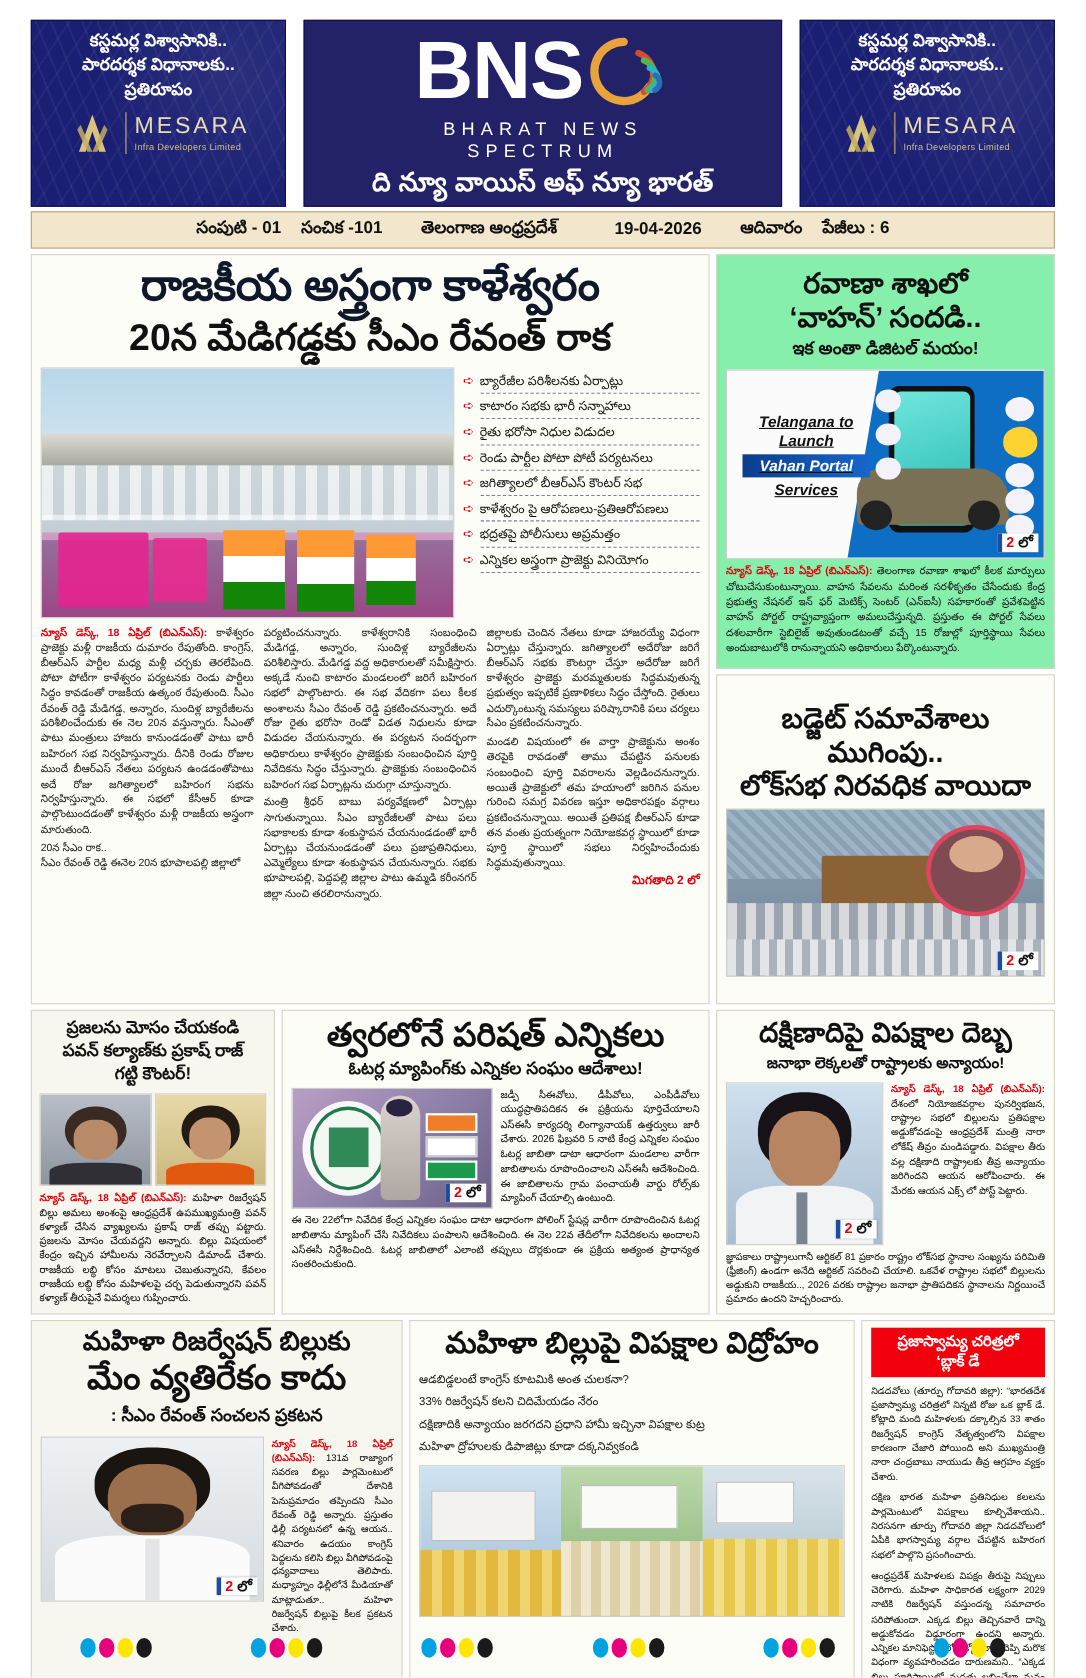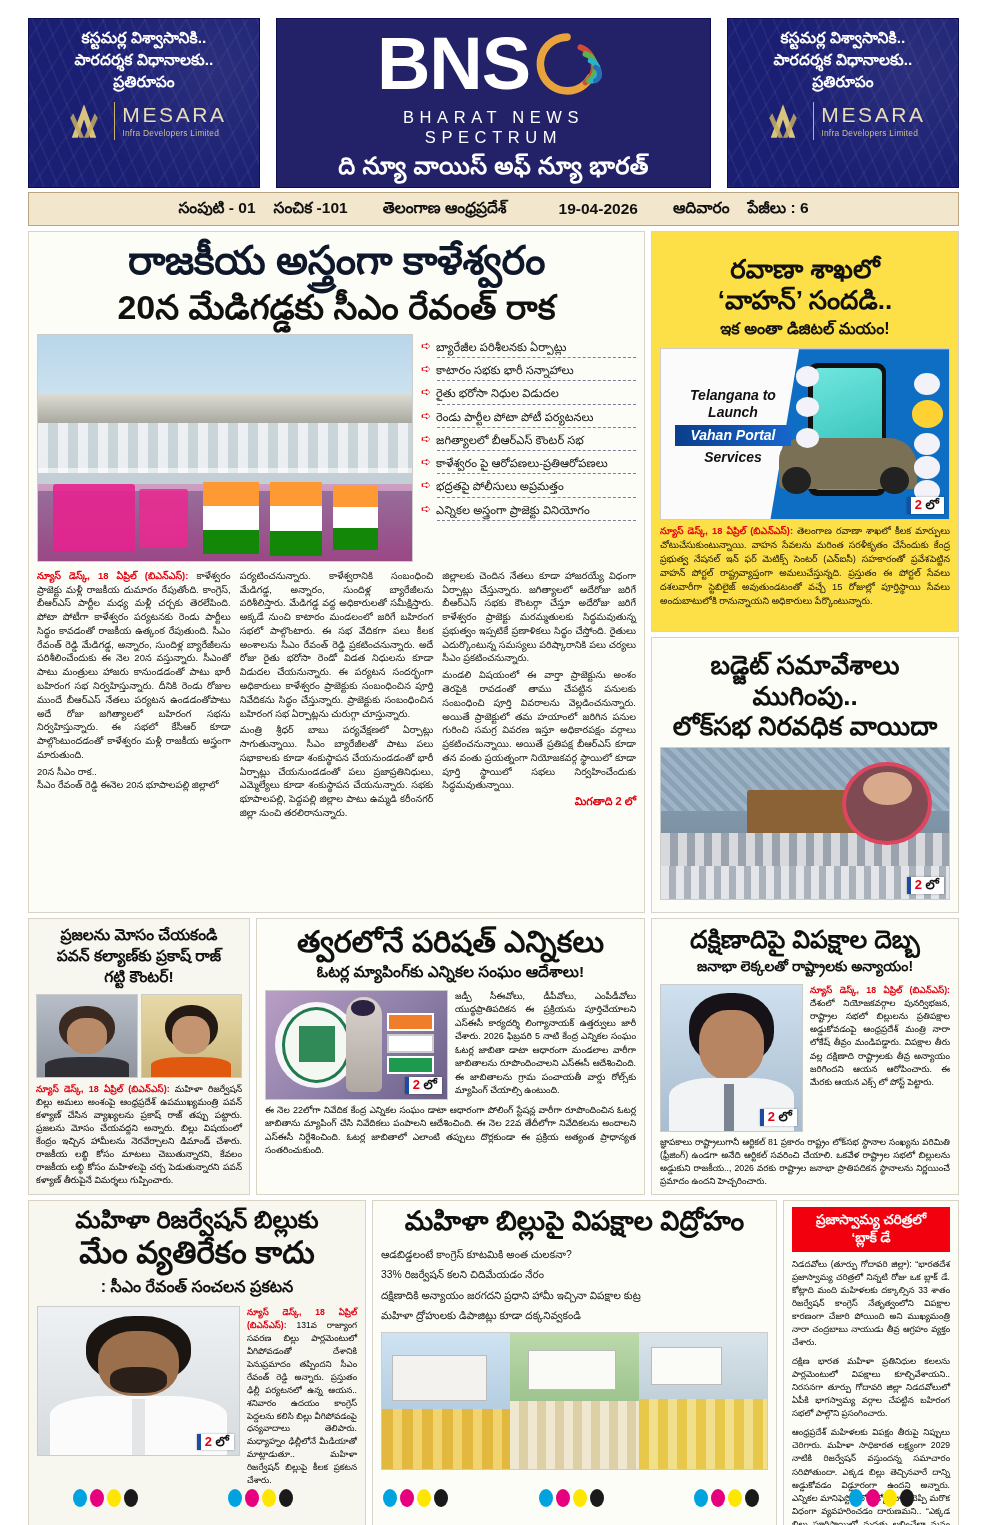--- a/index.html
+++ b/index.html
@@ -68,27 +68,27 @@
   .bullet { display:flex; align-items:flex-start; gap:5px; font-size:11.4px; color:#111; line-height:1.25; }
   .bullet .arw { color:#e3000f; font-size:12px; line-height:1.1; }
   .b-sep { border-bottom:1px dashed #7d7d9c; margin:3px 0 5px 16px; }
 
   .lead-cols { display:flex; gap:9px; margin-top:7px; font-size:9.5px; color:#111; line-height:1.45; text-align:justify; }
   .lead-col { flex:1; }
   .dateline { color:#e3000f; font-weight:700; }
   .contin { color:#e3000f; font-weight:700; text-align:right; font-size:11px; margin-top:2px; }
 
   
-  .rbox { border:1px solid #d8d3c4; background:#fde047; padding:22px 8px; }
+  .rbox { border:1px solid #d8d3c4; background:#86efac; padding:10px 8px; }
   .rh1 { font-size:26px; font-weight:700; text-align:center; line-height:1.18; color:#111; }
   .rh2 { font-size:16px; font-weight:700; text-align:center; color:#111; margin-top:5px; }
   .vahan-img { margin-top:6px; height:172px; border:1px solid #ccc; position:relative; overflow:hidden; background:#fff; }
   .rtext { font-size:9.3px; line-height:1.5; text-align:justify; margin-top:5px; color:#111;}
 
-  .rbox2 { border:1px solid #d8d3c4; background:#fdfdf7; padding:12px 8px; margin-top:5px;}
+  .rbox2 { border:1px solid #d8d3c4; background:#fdfdf7; padding:24px 8px; margin-top:5px;}
   .budget-img { margin-top:5px; height:153px; border:1px solid #ccc; position:relative; overflow:hidden; }
 
   
   .mid-wrap { display:flex; gap:6px; margin-top:5px; }
   .m1 { width:222px; border:1px solid #d8d3c4; background:#f7f6ef; padding:6px 7px; }
   .m2 { width:389px; border:1px solid #d8d3c4; background:#fdfdf7; padding:6px 8px; }
   .m3 { flex:1; border:1px solid #d8d3c4; background:#fdfdf7; padding:6px 8px; }
 
   .m1h { font-size:15.5px; font-weight:700; text-align:center; line-height:1.35; color:#111;}
   .m1imgs { display:flex; gap:3px; margin-top:6px; height:84px; }
@@ -322,21 +322,21 @@
 
           <div style="position:absolute;right:3%;top:14%;width:9%;height:13%;border-radius:50%;background:#f2f2f8;"></div>
           <div style="position:absolute;right:2%;top:30%;width:11%;height:16%;border-radius:50%;background:#ffd233;"></div>
           <div style="position:absolute;right:3%;top:49%;width:9%;height:13%;border-radius:50%;background:#f2f2f8;"></div>
           <div style="position:absolute;right:3%;top:63%;width:9%;height:13%;border-radius:50%;background:#f2f2f8;"></div>
           <div style="position:absolute;right:3%;top:77%;width:9%;height:13%;border-radius:50%;background:#f2f2f8;"></div>
           <div style="position:absolute;left:47%;top:10%;width:8%;height:12%;border-radius:50%;background:#f2f2f8;"></div>
           <div style="position:absolute;left:47%;top:28%;width:8%;height:12%;border-radius:50%;background:#f2f2f8;"></div>
           <div style="position:absolute;left:47%;top:46%;width:8%;height:12%;border-radius:50%;background:#f2f2f8;"></div>
 
-          <div style="position:absolute;left:5%;top:22%;width:40%;text-align:center;font-style:italic;font-weight:700;font-size:14px;color:#111;line-height:1.25;">
+          <div style="position:absolute;left:5%;top:22%;width:40%;text-align:center;font-style:italic;font-weight:700;font-size:14px;color:#111;line-height:1.25;text-decoration:underline;">
             <div>Telangana to</div>
             <div>Launch</div>
             <div style="background:linear-gradient(90deg,#0b3e8c,#1766cc);color:#fff;padding:2px 4px;margin:3px 0;">Vahan Portal</div>
             <div>Services</div>
           </div>
           <div class="badge2"><span class="r">2</span> <span>లో</span></div>
         </div>
 
         <div class="rtext">
           <span class="dateline">న్యూస్ డెస్క్, 18 ఏప్రిల్ (బిఎన్ఎస్):</span>

